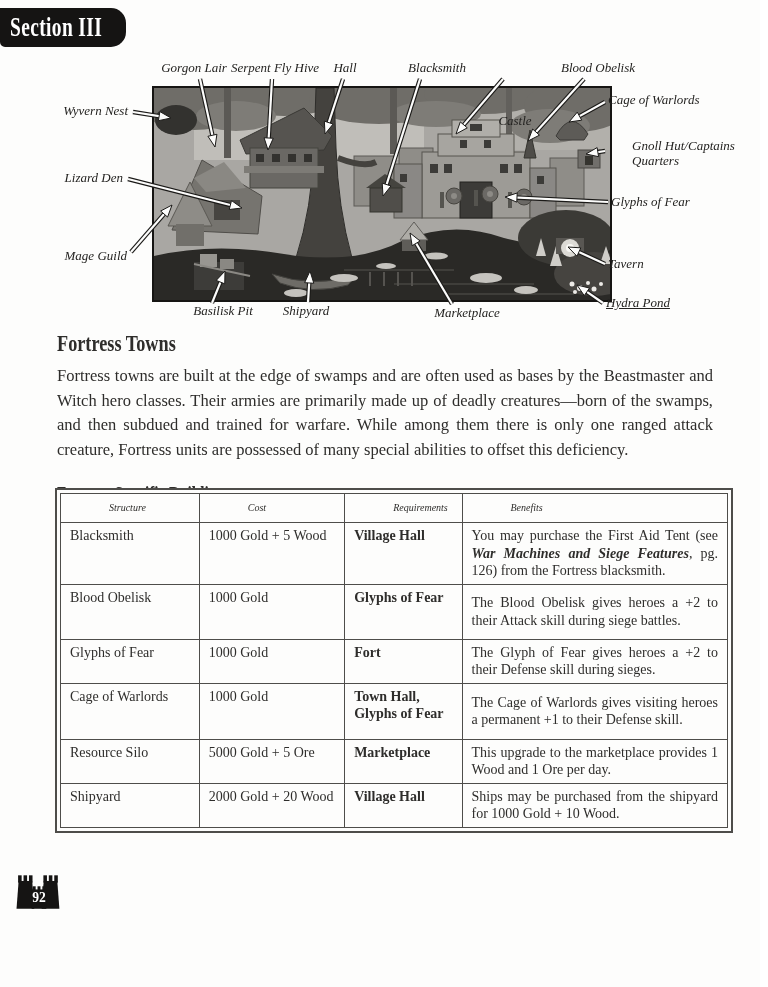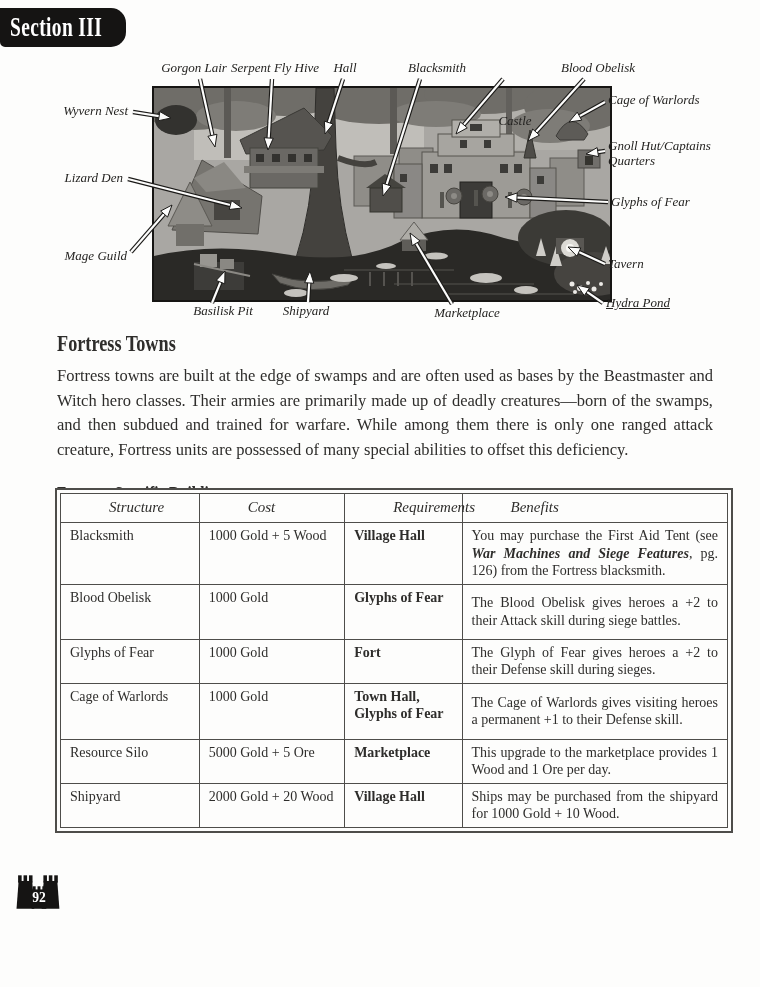--- a/index.html
+++ b/index.html
@@ -52,21 +52,21 @@
   }
   table.bld{border-collapse:collapse;width:100%;table-layout:fixed;}
   table.bld col.c1{width:20.8%}
   table.bld col.c2{width:21.8%}
   table.bld col.c3{width:17.6%}
   table.bld col.c4{width:39.8%}
   table.bld th,table.bld td{
     border:1px solid var(--line);font-size:14px;font-weight:normal;
     padding:4px 9px;text-align:left;color:var(--ink);
   }
-  table.bld th{font-style:italic;font-size:15px;height:22px;vertical-align:middle;padding-top:2px;padding-left:48px;}
+  table.bld th{font-style:italic;font-size:10px;height:22px;vertical-align:middle;padding-top:2px;padding-left:48px;}
   table.bld td{vertical-align:top;line-height:17.5px;}
   table.bld td.benefit{text-align:justify;vertical-align:middle;}
   table.bld td.pre{white-space:pre-line;font-weight:bold;}
   .bi{font-style:italic;font-weight:bold;}
   
   .pagemark{position:absolute;left:16px;top:872px;width:46px;height:38px;}
 </style>
 </head>
 <body>
 
@@ -276,21 +276,21 @@
         <polygon points="410,178 420.0688034220165,185.9861879297189 412.15050051416534,190.67025443858861" fill="#fcfcfb" stroke="#1b1a18" stroke-width="1"></polygon>
       </svg>
     <div id="fig-labels">
         <div class="fig-label center" style="left: 194px; top: 6px;">Gorgon Lair</div>
         <div class="fig-label center" style="left: 275px; top: 6px;">Serpent Fly Hive</div>
         <div class="fig-label center" style="left: 345px; top: 6px; font-style: italic;">Hall</div>
         <div class="fig-label center" style="left: 437px; top: 6px;">Blacksmith</div>
         <div class="fig-label center" style="left: 515px; top: 23px; margin-top: 36px;">Castle</div>
         <div class="fig-label center" style="left: 598px; top: 6px;">Blood Obelisk</div>
         <div class="fig-label left" style="left: 608px; top: 38px;">Cage of Warlords</div>
-        <div class="fig-label left wrap" style="left: 608px; top: 83px; max-width: 104px;">Gnoll Hut/Captains Quarters</div>
+        <div class="fig-label left wrap" style="left: 632px; top: 83px; max-width: 104px;">Gnoll Hut/Captains Quarters</div>
         <div class="fig-label left" style="left: 611px; top: 140px;">Glyphs of Fear</div>
         <div class="fig-label left" style="left: 608px; top: 202px;">Tavern</div>
         <div class="fig-label left" style="left: 606px; top: 241px; text-decoration: underline;">Hydra Pond</div>
         <div class="fig-label right" style="left: 128px; top: 49px;">Wyvern Nest</div>
         <div class="fig-label right" style="left: 123px; top: 116px;">Lizard Den</div>
         <div class="fig-label right" style="left: 127px; top: 194px;">Mage Guild</div>
         <div class="fig-label center" style="left: 223px; top: 249px;">Basilisk Pit</div>
         <div class="fig-label center" style="left: 306px; top: 249px;">Shipyard</div>
         <div class="fig-label center" style="left: 467px; top: 251px;">Marketplace</div>
       </div>

